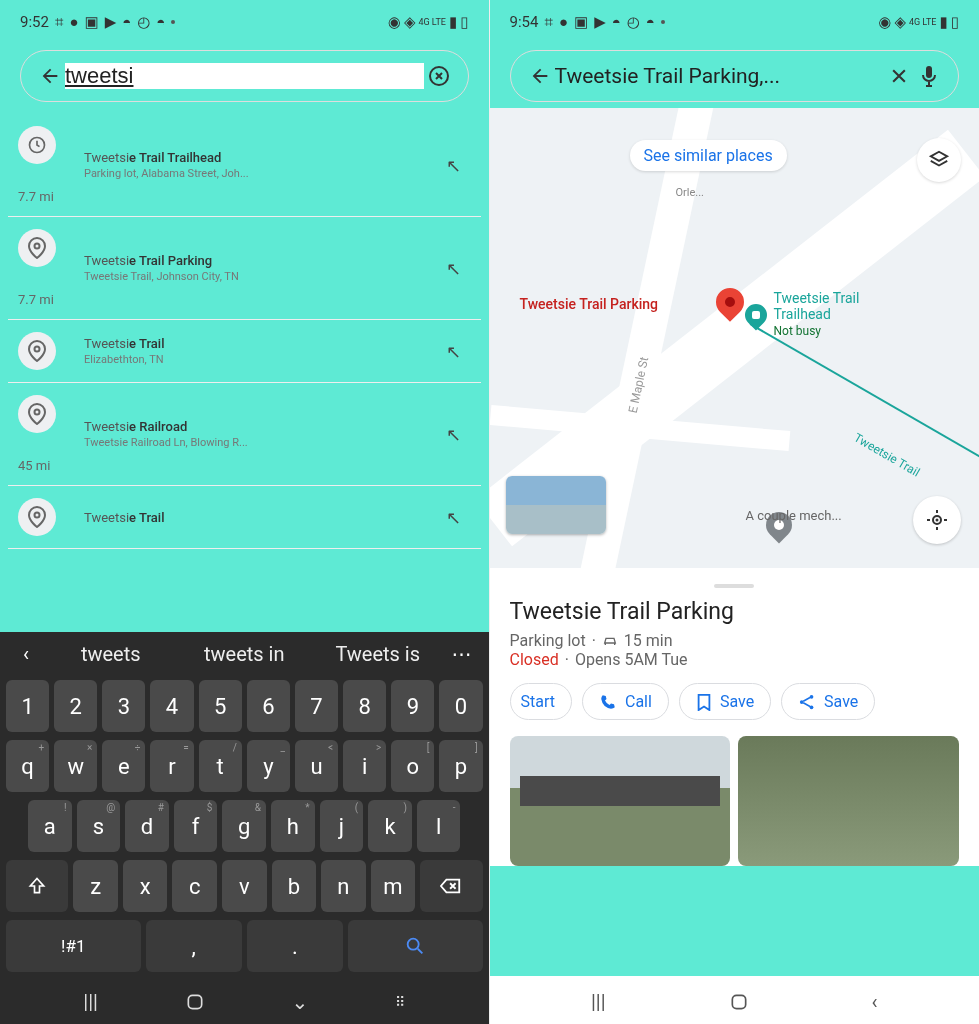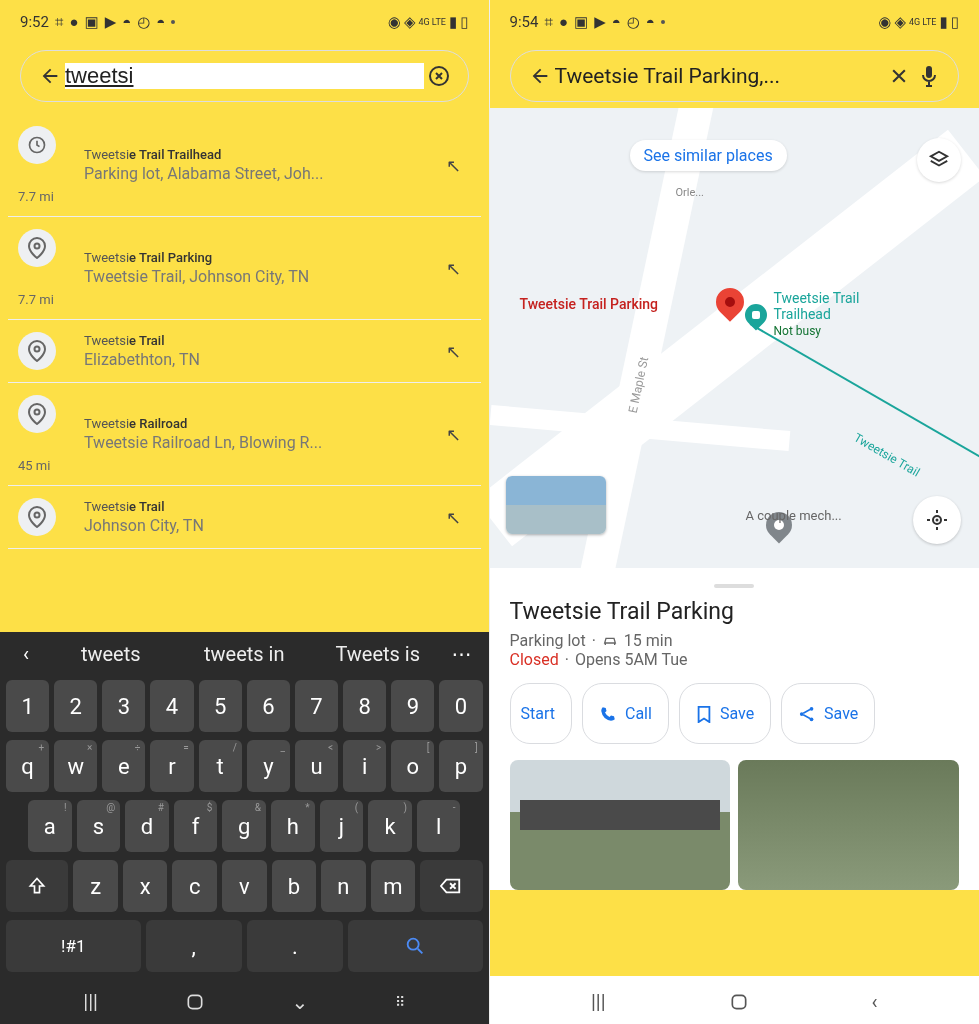--- a/index.html
+++ b/index.html
@@ -1,17 +1,17 @@
 <!DOCTYPE html>
 <html><head>
 <meta charset="utf-8">
 <style>
   * { box-sizing: border-box; margin: 0; padding: 0; }
   body { font-family: -apple-system, Roboto, Arial, sans-serif; background: #fff; width: 979px; height: 1024px; display: flex; }
-  .screen { width: 489.5px; height: 1024px; position: relative; background: #fde047; overflow: hidden; }
+  .screen { width: 489.5px; height: 1024px; position: relative; background: #5eead4; overflow: hidden; }
   .screen-left { border-right: 1px solid #eee; }
   
   
   .status-bar { display: flex; justify-content: space-between; align-items: center; padding: 8px 20px 4px; font-size: 15px; color: #333; height: 40px; }
   .status-left { display: flex; align-items: center; gap: 6px; }
   .status-right { display: flex; align-items: center; gap: 3px; }
   .dot { width: 4px; height: 4px; background: #555; border-radius: 50%; display: inline-block; }
   
   
   .search-bar { margin: 10px 20px 6px; border: 1px solid #ddd; border-radius: 28px; display: flex; align-items: center; padding: 8px 14px; height: 52px; }
@@ -21,21 +21,21 @@
   
   
   .suggestions { padding: 6px 8px 0; }
   .sug-row { display: flex; align-items: center; padding: 12px 10px; border-bottom: 1px solid #eee; }
   .sug-icon-col { width: 66px; display: flex; flex-direction: column; align-items: flex-start; gap: 21px; }
   .sug-icon { width: 38px; height: 38px; border-radius: 50%; background: #eef0f2; display: flex; align-items: center; justify-content: center; }
   .sug-dist { font-size: 13px; color: #666; margin-top: 4px; }
   .sug-text { flex: 1; }
   .sug-title { font-size: 13px; color: #555; }
   .sug-title b { font-weight: 500; color: #333; }
-  .sug-sub { font-size: 16px; color: #777; margin-top: 2px; white-space: nowrap; overflow: hidden; text-overflow: ellipsis; max-width: 300px; }
+  .sug-sub { font-size: 11px; color: #777; margin-top: 2px; white-space: nowrap; overflow: hidden; text-overflow: ellipsis; max-width: 300px; }
   .sug-arrow { width: 34px; text-align: center; color: #444; font-size: 18px; }
   
   
   .keyboard { position: absolute; bottom: 0; left: 0; right: 0; background: #2b2b2b; color: #fff; }
   .kb-suggest { display: flex; align-items: center; padding: 10px 8px; }
   .kb-sug-btn { flex: 1; text-align: center; font-size: 20px; color: #eee; }
   .kb-back { width: 36px; text-align: center; font-size: 20px; }
   .kb-more { width: 36px; text-align: center; font-size: 20px; letter-spacing: 2px; }
   .kb-row { display: flex; padding: 4px 6px; gap: 5px; }
   .kb-key { flex: 1; background: #4a4a4a; border-radius: 6px; height: 52px; display: flex; align-items: center; justify-content: center; font-size: 22px; color: #fff; position: relative; }
@@ -71,21 +71,21 @@
   
   
   .place-card { padding: 16px 20px 0; background:#fff; }
   .handle { width: 40px; height: 4px; background: #ddd; border-radius: 2px; margin: 0 auto 10px; }
   .place-title { font-size: 23px; color: #222; margin-bottom: 6px; }
   .rating-row { display: flex; align-items: center; gap: 6px; color: #666; font-size: 16px; }
   .stars { color: #fbbc04; letter-spacing: 1px; }
   .meta-row { color: #666; font-size: 16px; margin-top: 0; display:flex; align-items:center; gap:6px; }
   .closed { color: #d93025; }
   .action-row { display: flex; gap: 10px; margin-top: 14px; overflow: hidden; }
-  .action-btn { border: 1px solid #dadce0; border-radius: 20px; padding: 20px 16px; display: flex; align-items: center; gap: 8px; color: #1a73e8; font-size: 16px; white-space: nowrap; }
+  .action-btn { border: 1px solid #dadce0; border-radius: 20px; padding: 8px 16px; display: flex; align-items: center; gap: 8px; color: #1a73e8; font-size: 16px; white-space: nowrap; }
   .photos { display: flex; gap: 8px; margin-top: 16px; }
   .photo { flex: 1; height: 130px; border-radius: 8px; background: #bbb; }
   .photo.p1 { background: linear-gradient(#cfd8dc 40%, #7a8a6a 40%); position:relative; }
   .photo.p1::after { content:''; position:absolute; top:40px; left:10px; right:10px; height:30px; background:#4a4a4a; }
   .photo.p2 { background: linear-gradient(#6a7a5a, #8a9a7a); position:relative; }
   
   svg { display: block; }
 </style>
 </head>
 <body>
@@ -197,21 +197,20 @@
       <div class="sug-icon">
             <svg width="18" height="22" viewBox="0 0 18 22">
               <path d="M9 1a8 8 0 018 8c0 6-8 12-8 12S1 15 1 9a8 8 0 018-8z" fill="none" stroke="#666" stroke-width="2"></path>
               <circle cx="9" cy="9" r="2.5" fill="none" stroke="#666" stroke-width="2"></circle>
             </svg>
           </div>
 
     </div>
     <div class="sug-text">
       <div class="sug-title">Tweetsi<b>e Trail</b></div>
-      <div class="sug-sub">Johnson City, TN</div>
     </div>
     <div class="sug-arrow">↖</div>
       </div>
     </div>
 
   <div class="keyboard">
     <div class="kb-suggest">
       <span class="kb-back">‹</span>
       <span class="kb-sug-btn">tweets</span>
       <span class="kb-sug-btn">tweets in</span>

